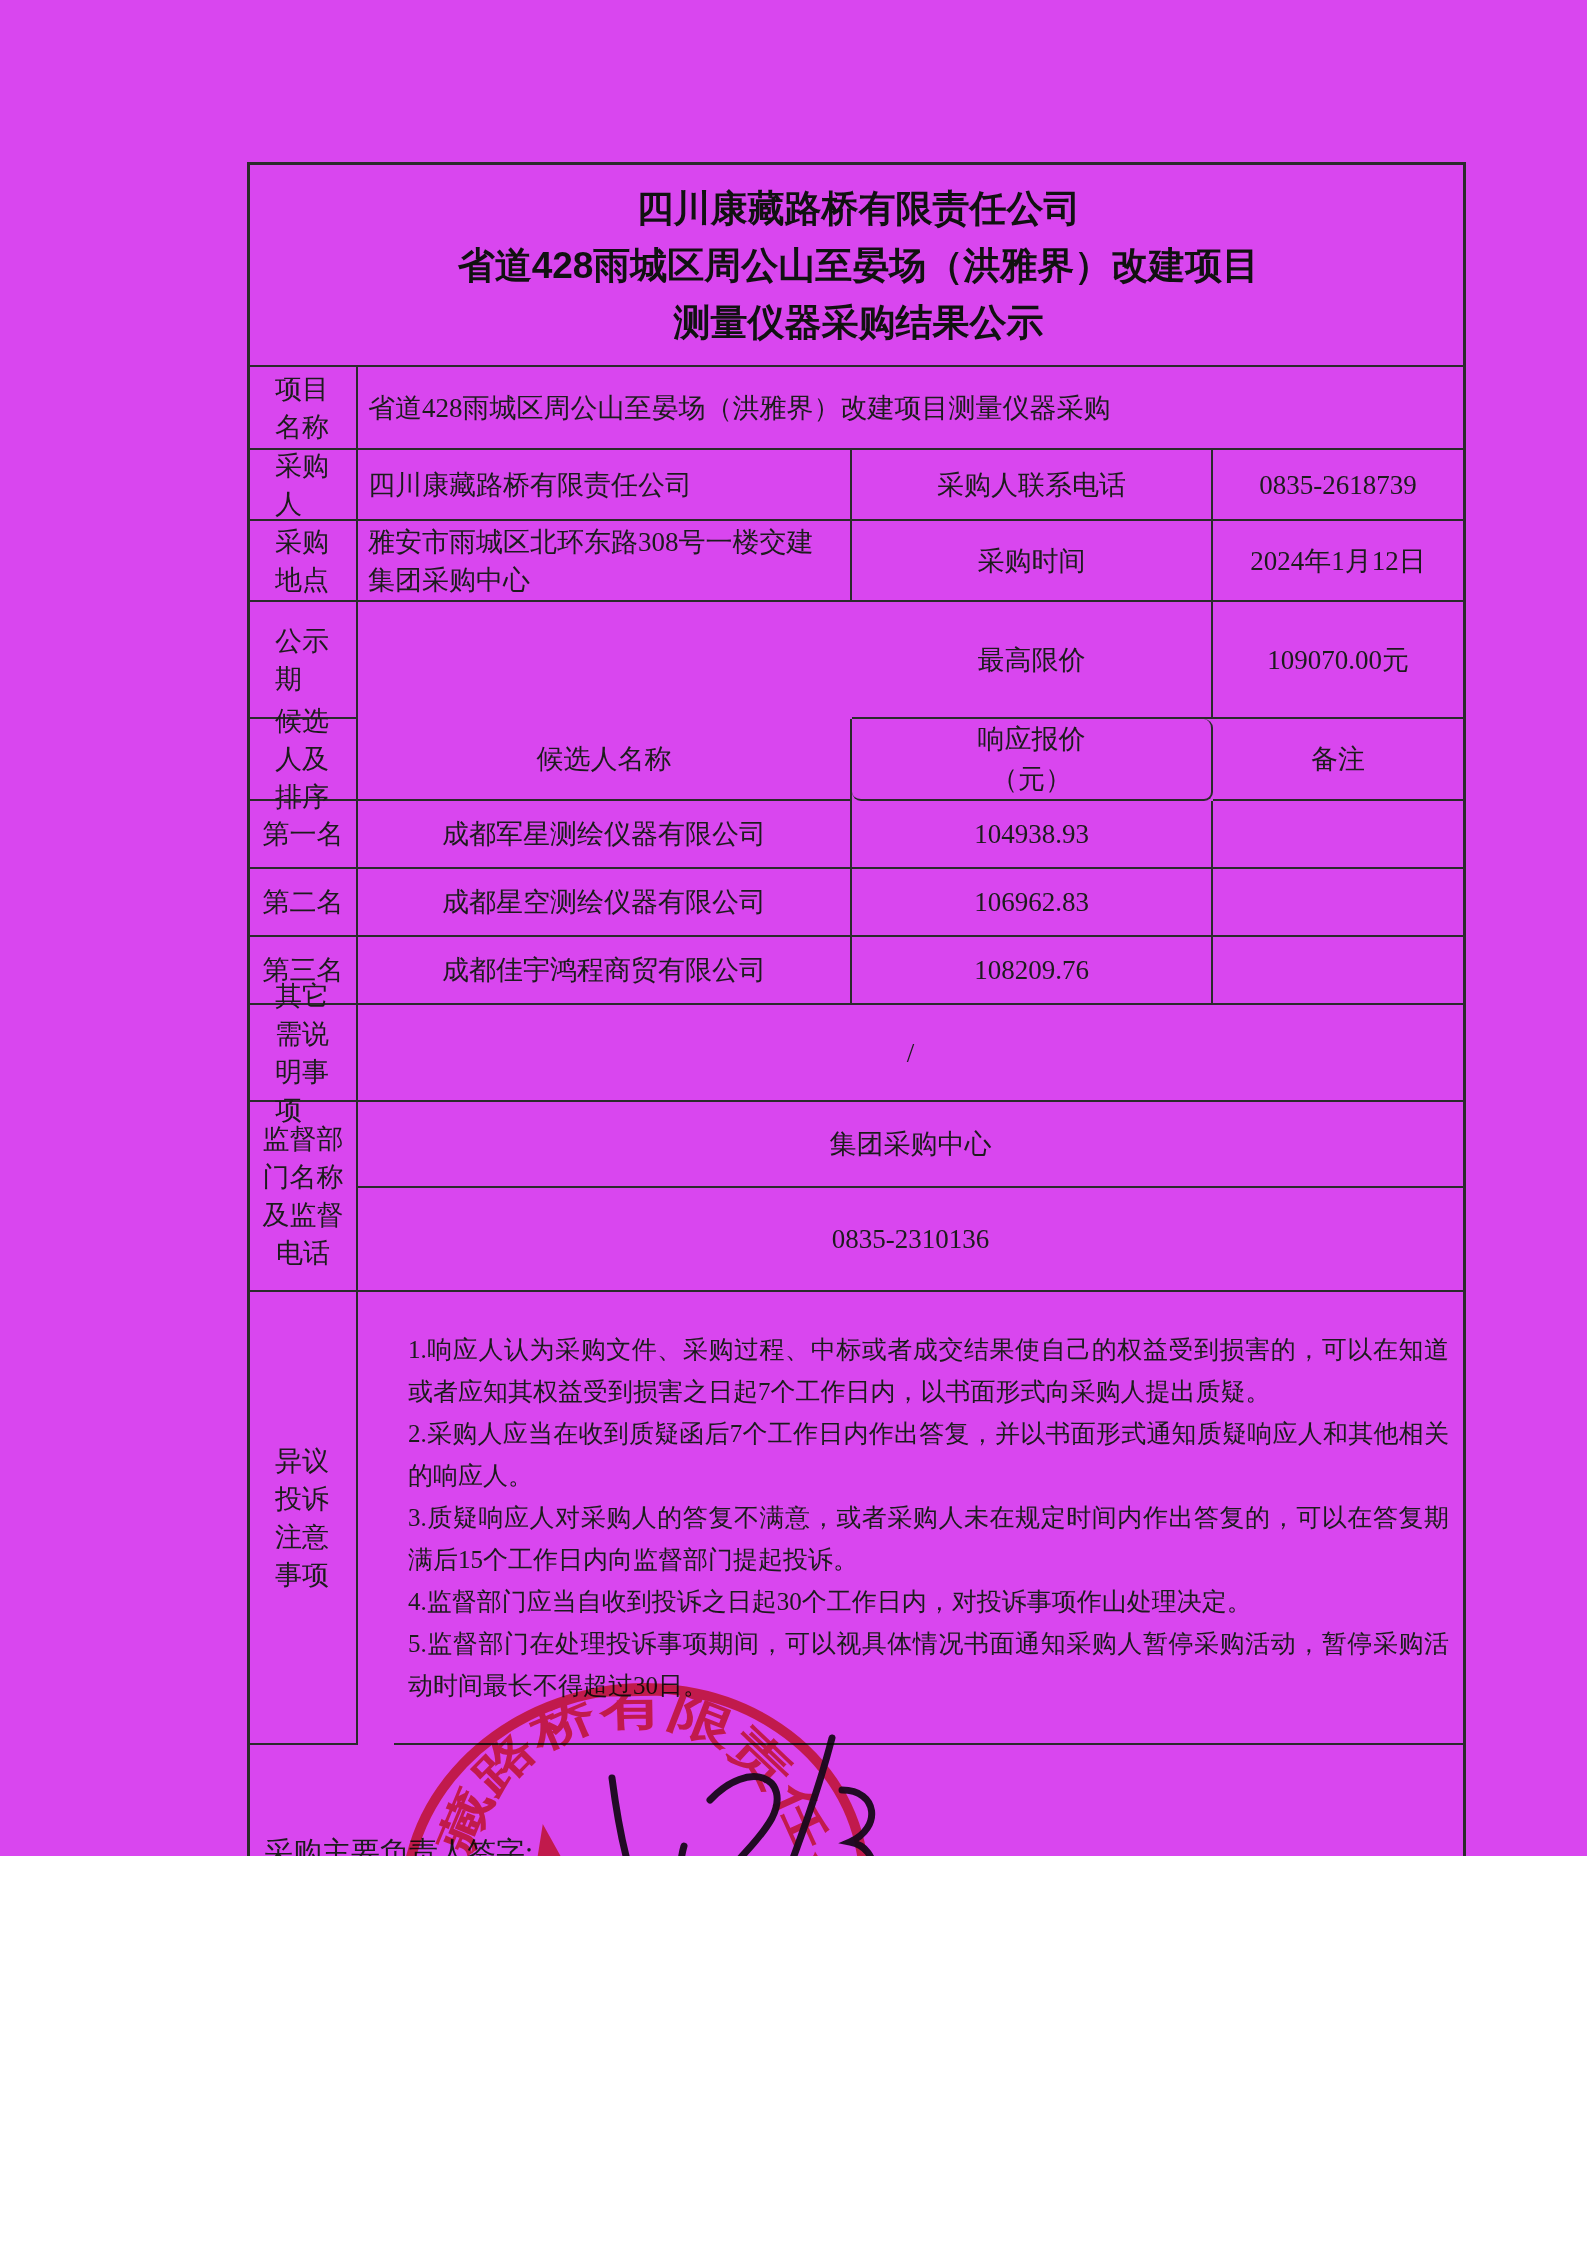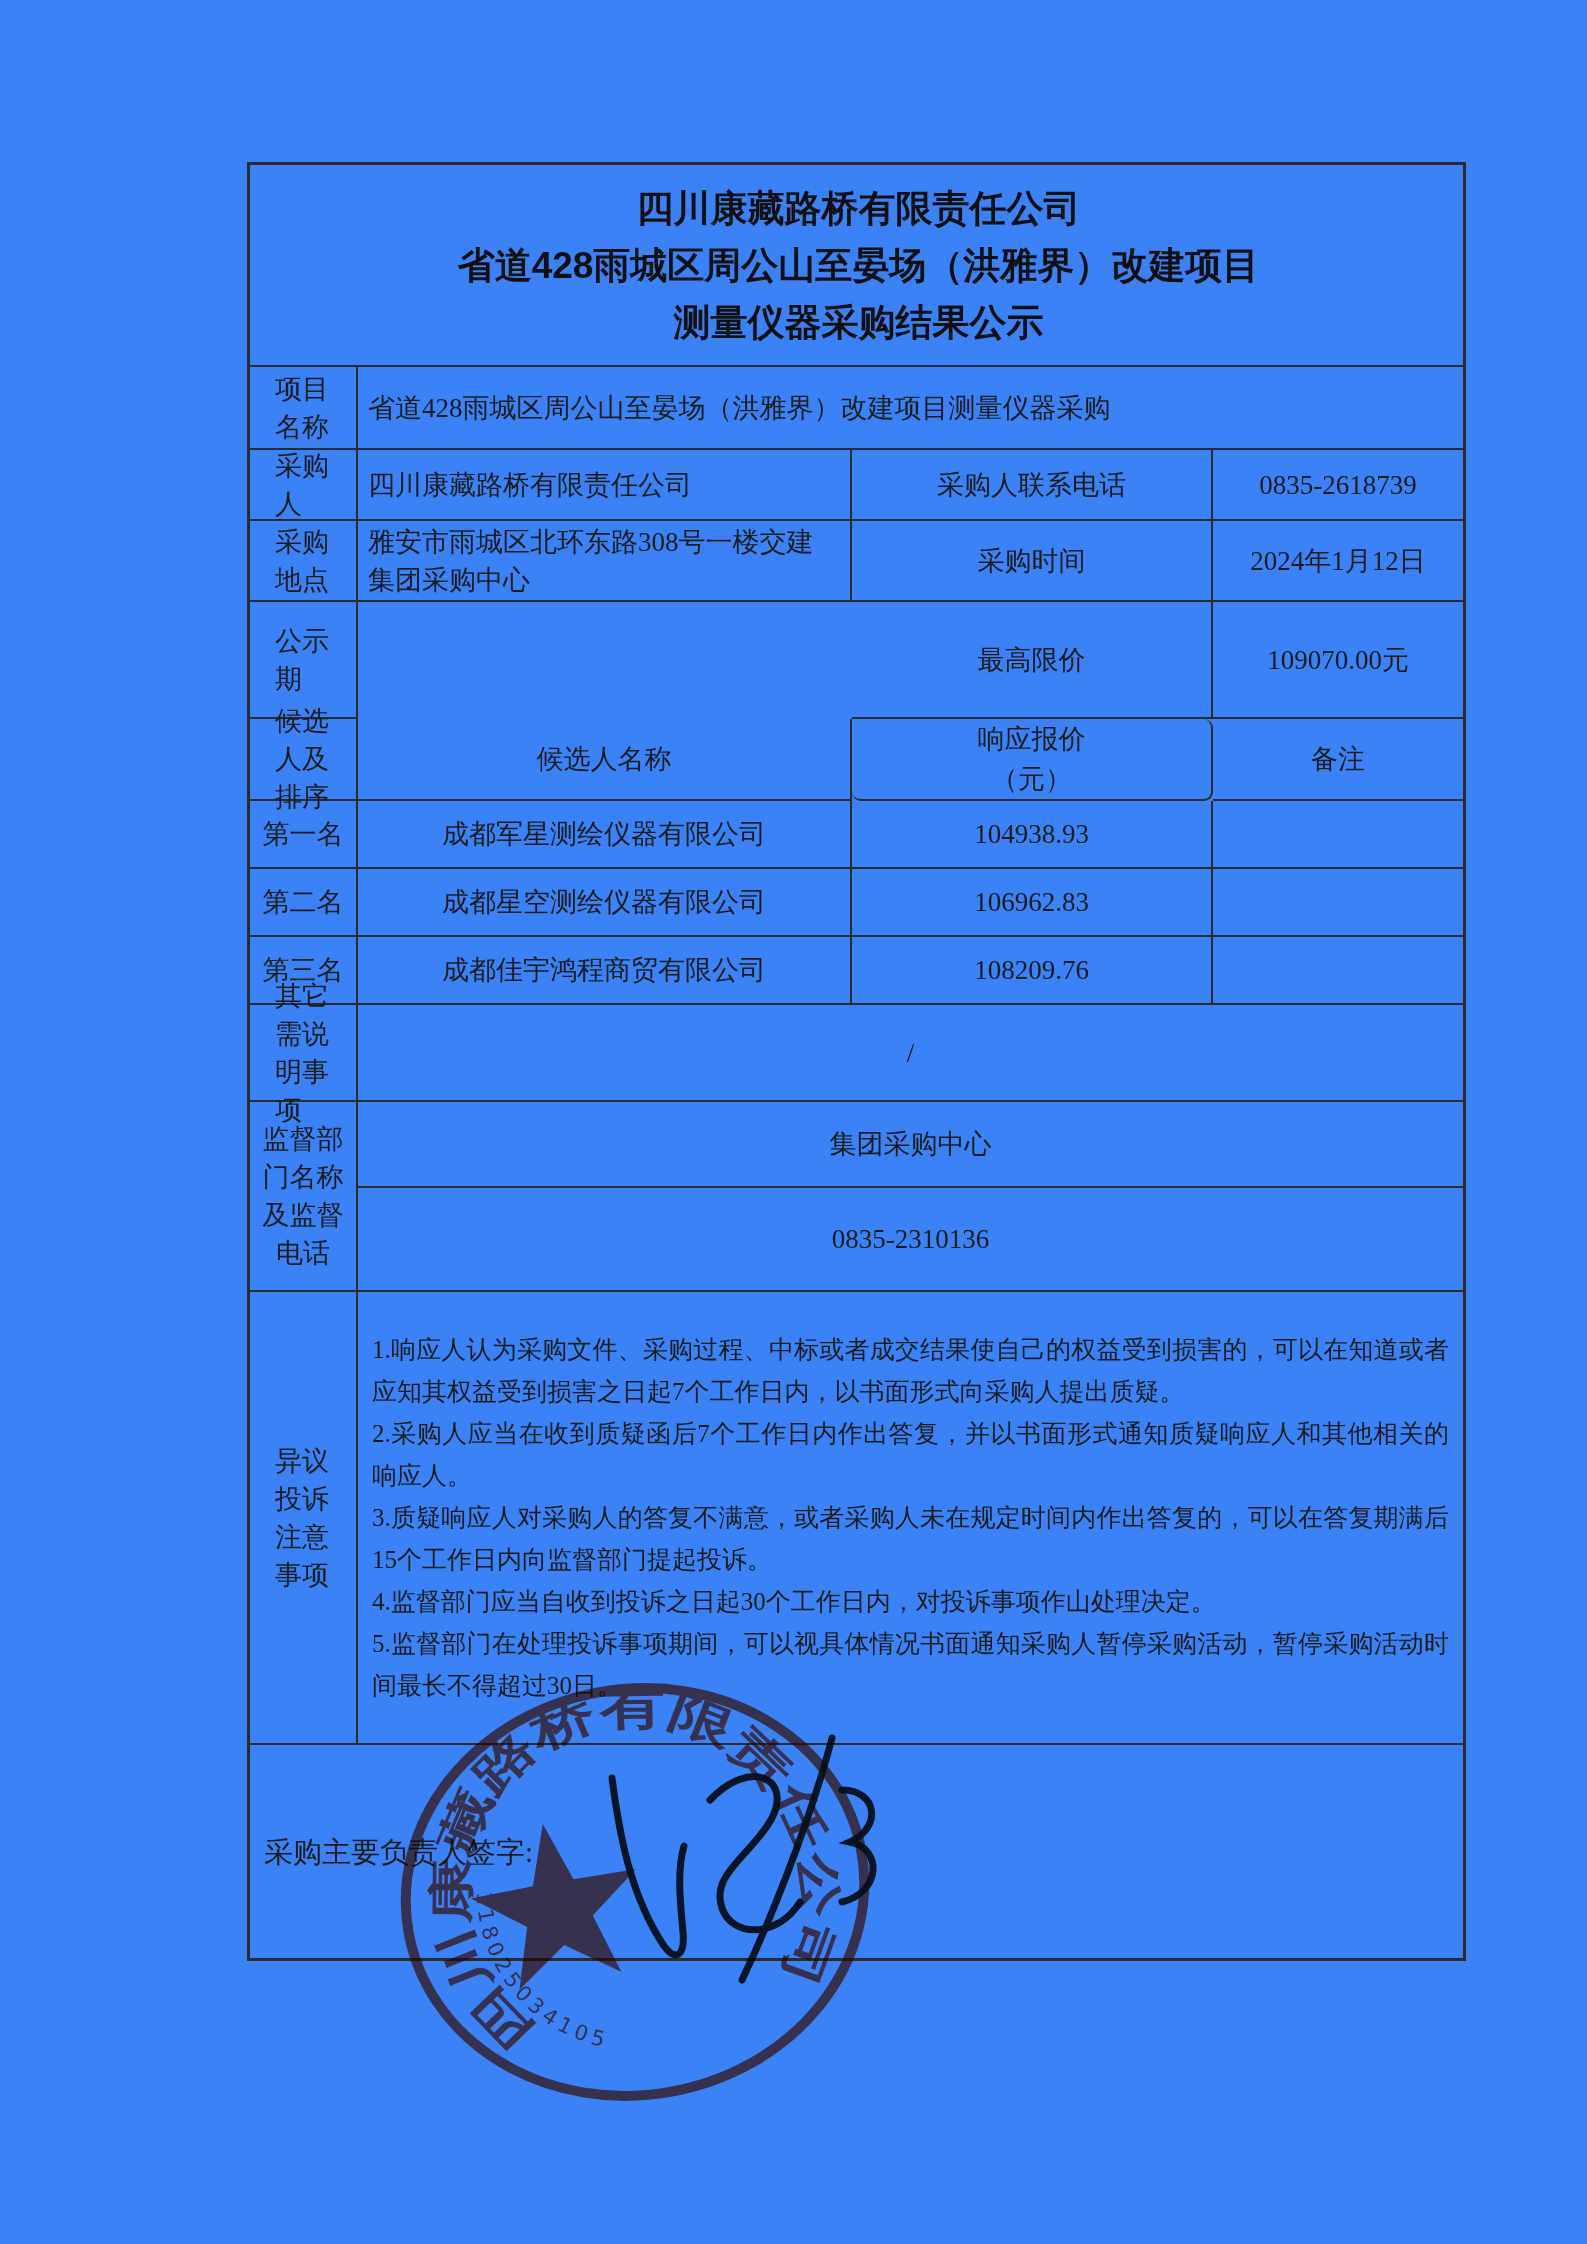--- a/index.html
+++ b/index.html
@@ -1,19 +1,19 @@
 <!DOCTYPE html>
 <html><head>
 <meta charset="utf-8">
 <style>
   html,body{margin:0;padding:0;background:#ffffff;}
   .page{
     position:relative;
-    width:1587px;height:2244px;
-    background:#3b82f6;
+    width:1587px;height:1856px;
+    background:#d946ef;
     font-family:"Liberation Serif","DejaVu Serif",serif;
     color:#1c1c1c;
     overflow:hidden;
   }
   .doc-table{
     position:absolute;left:247px;top:162px;
     width:1213px;
     display:grid;
     grid-template-columns:108px 494px 361px 250px;
     grid-template-rows:202px 83px 71px 81px 117px 82px 68px 68px 68px 97px 86px 104px 453px 213px;
@@ -34,20 +34,21 @@
   .title-cell{
     flex-direction:column;justify-content:center;
     font-family:"Liberation Sans","DejaVu Sans",sans-serif;
     font-weight:bold;font-size:37px;line-height:57px;
     color:#111;
   }
   .bid-h{flex-direction:column;justify-content:center;line-height:40px;border-radius:9px;}
   .dispute-cell{
     flex-direction:column;justify-content:center;align-items:stretch;
     padding:10px 14px;
+    margin-left:36px;
   }
   .dispute-cell p{
     margin:0;font-size:25px;line-height:42px;text-align:justify;
   }
   .sig-cell{align-items:center;padding-left:14px;font-size:29px;}
   .overlay{
     position:absolute;left:380px;top:1650px;width:560px;height:500px;
     mix-blend-mode:multiply;pointer-events:none;
   }
 </style>

